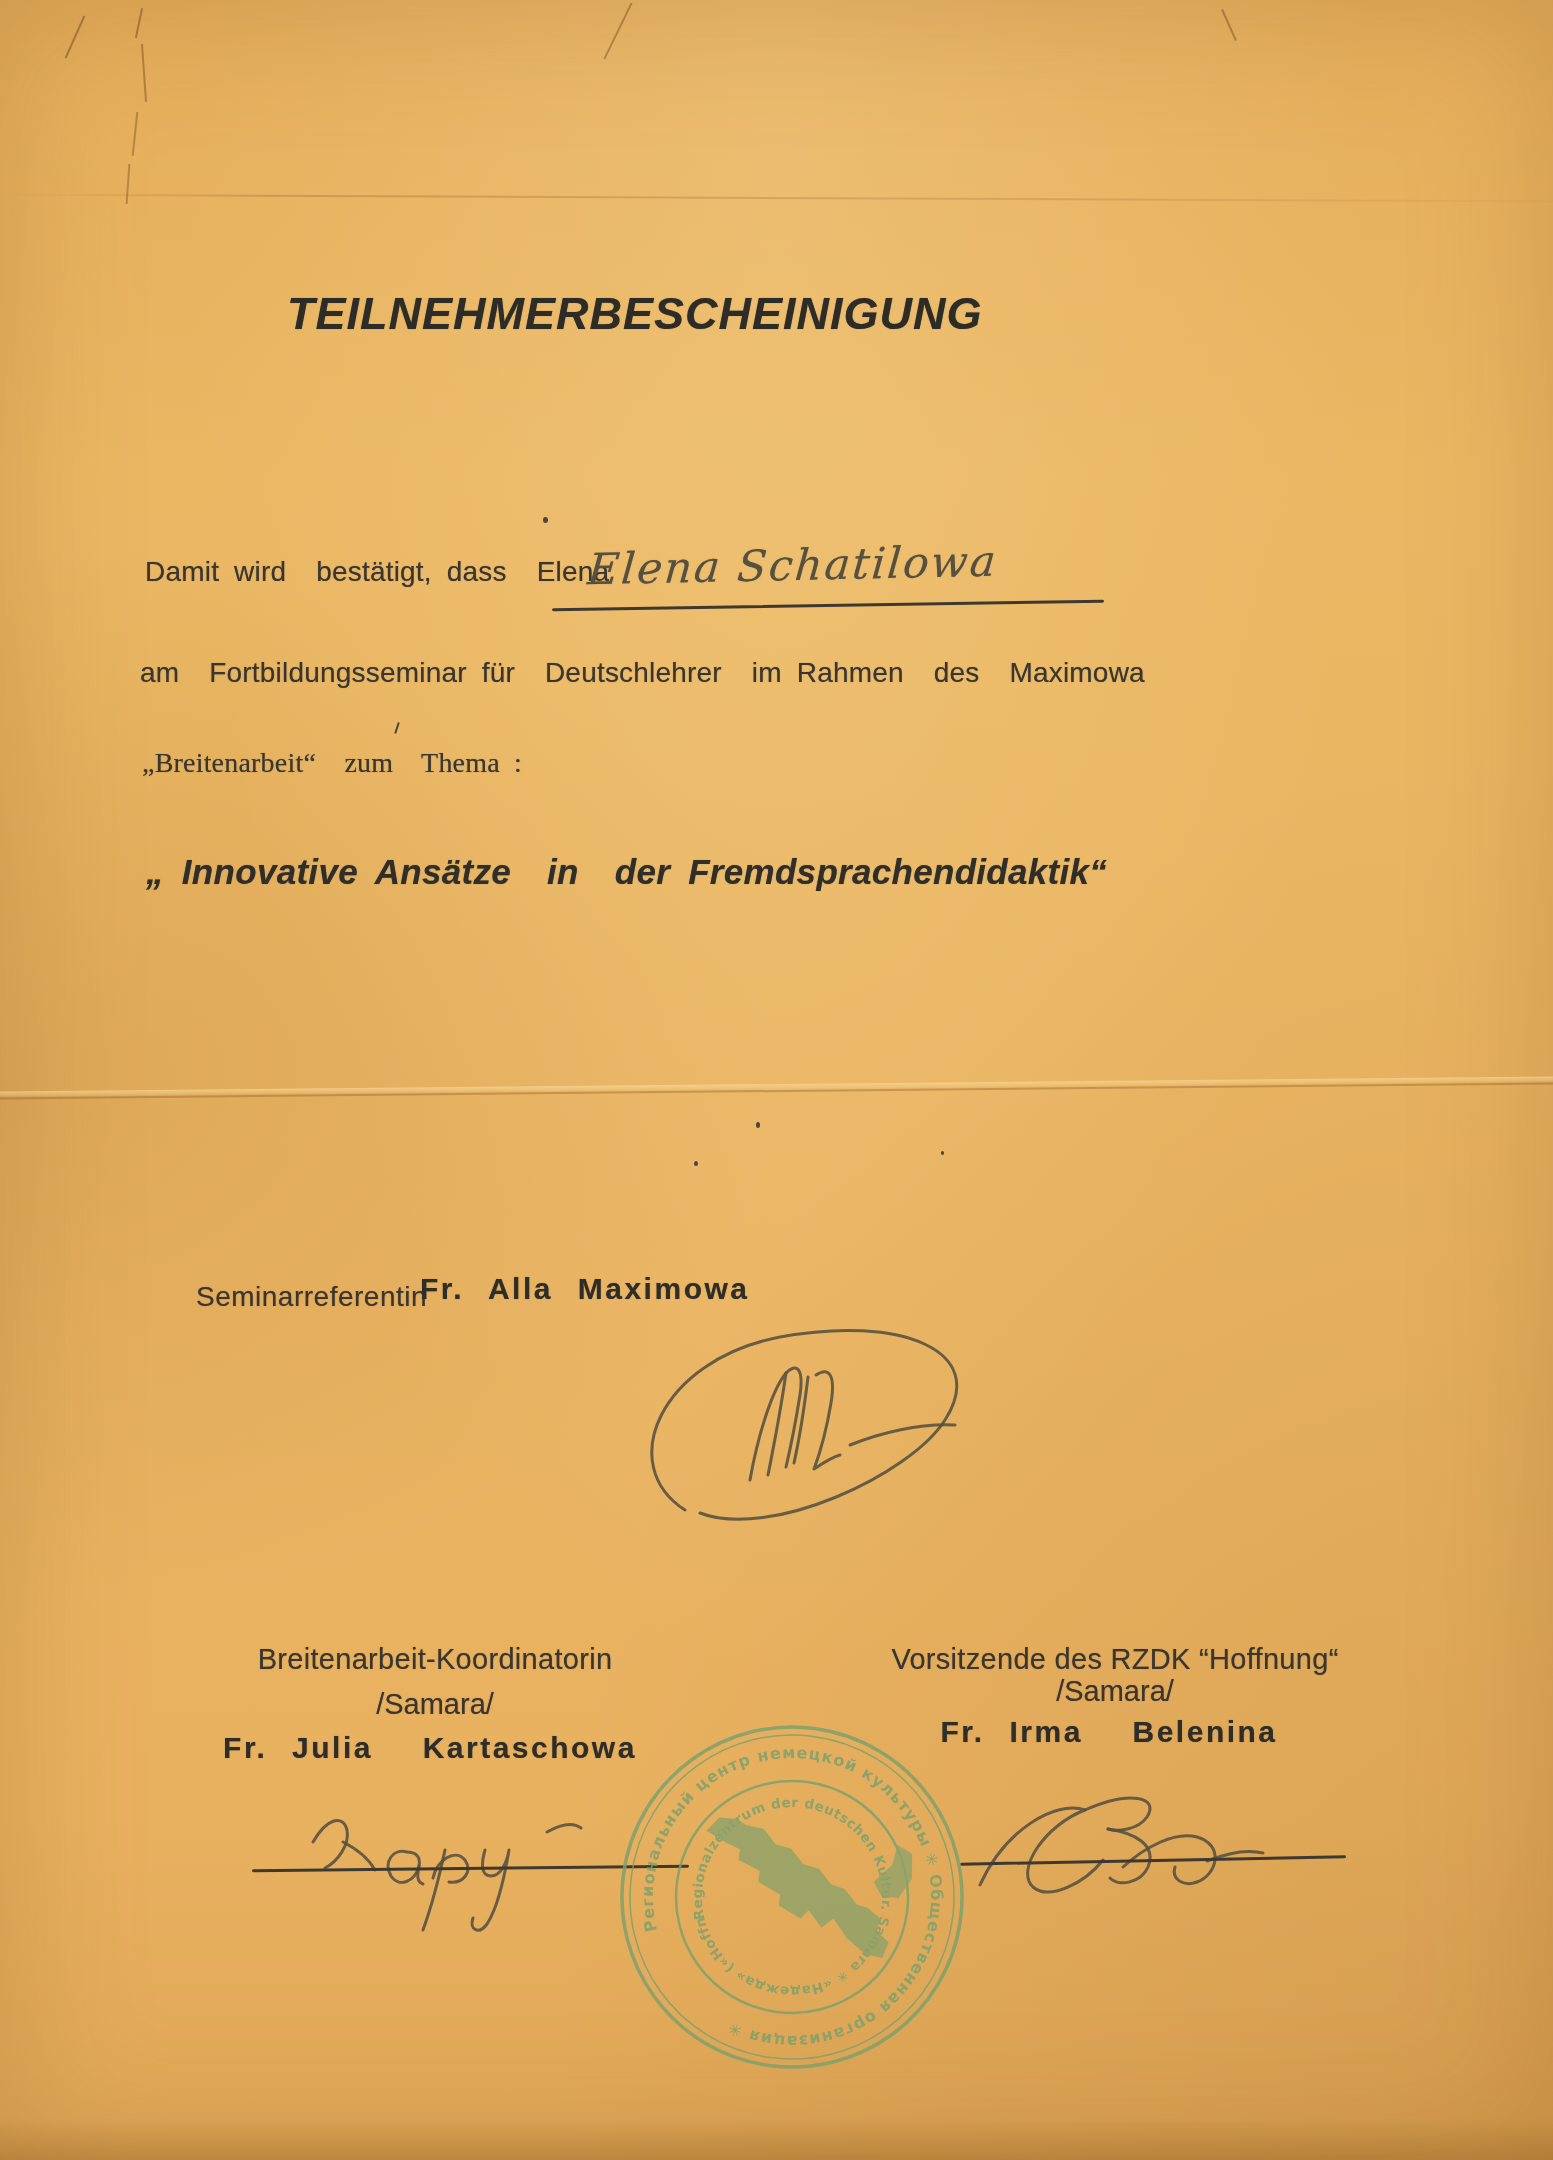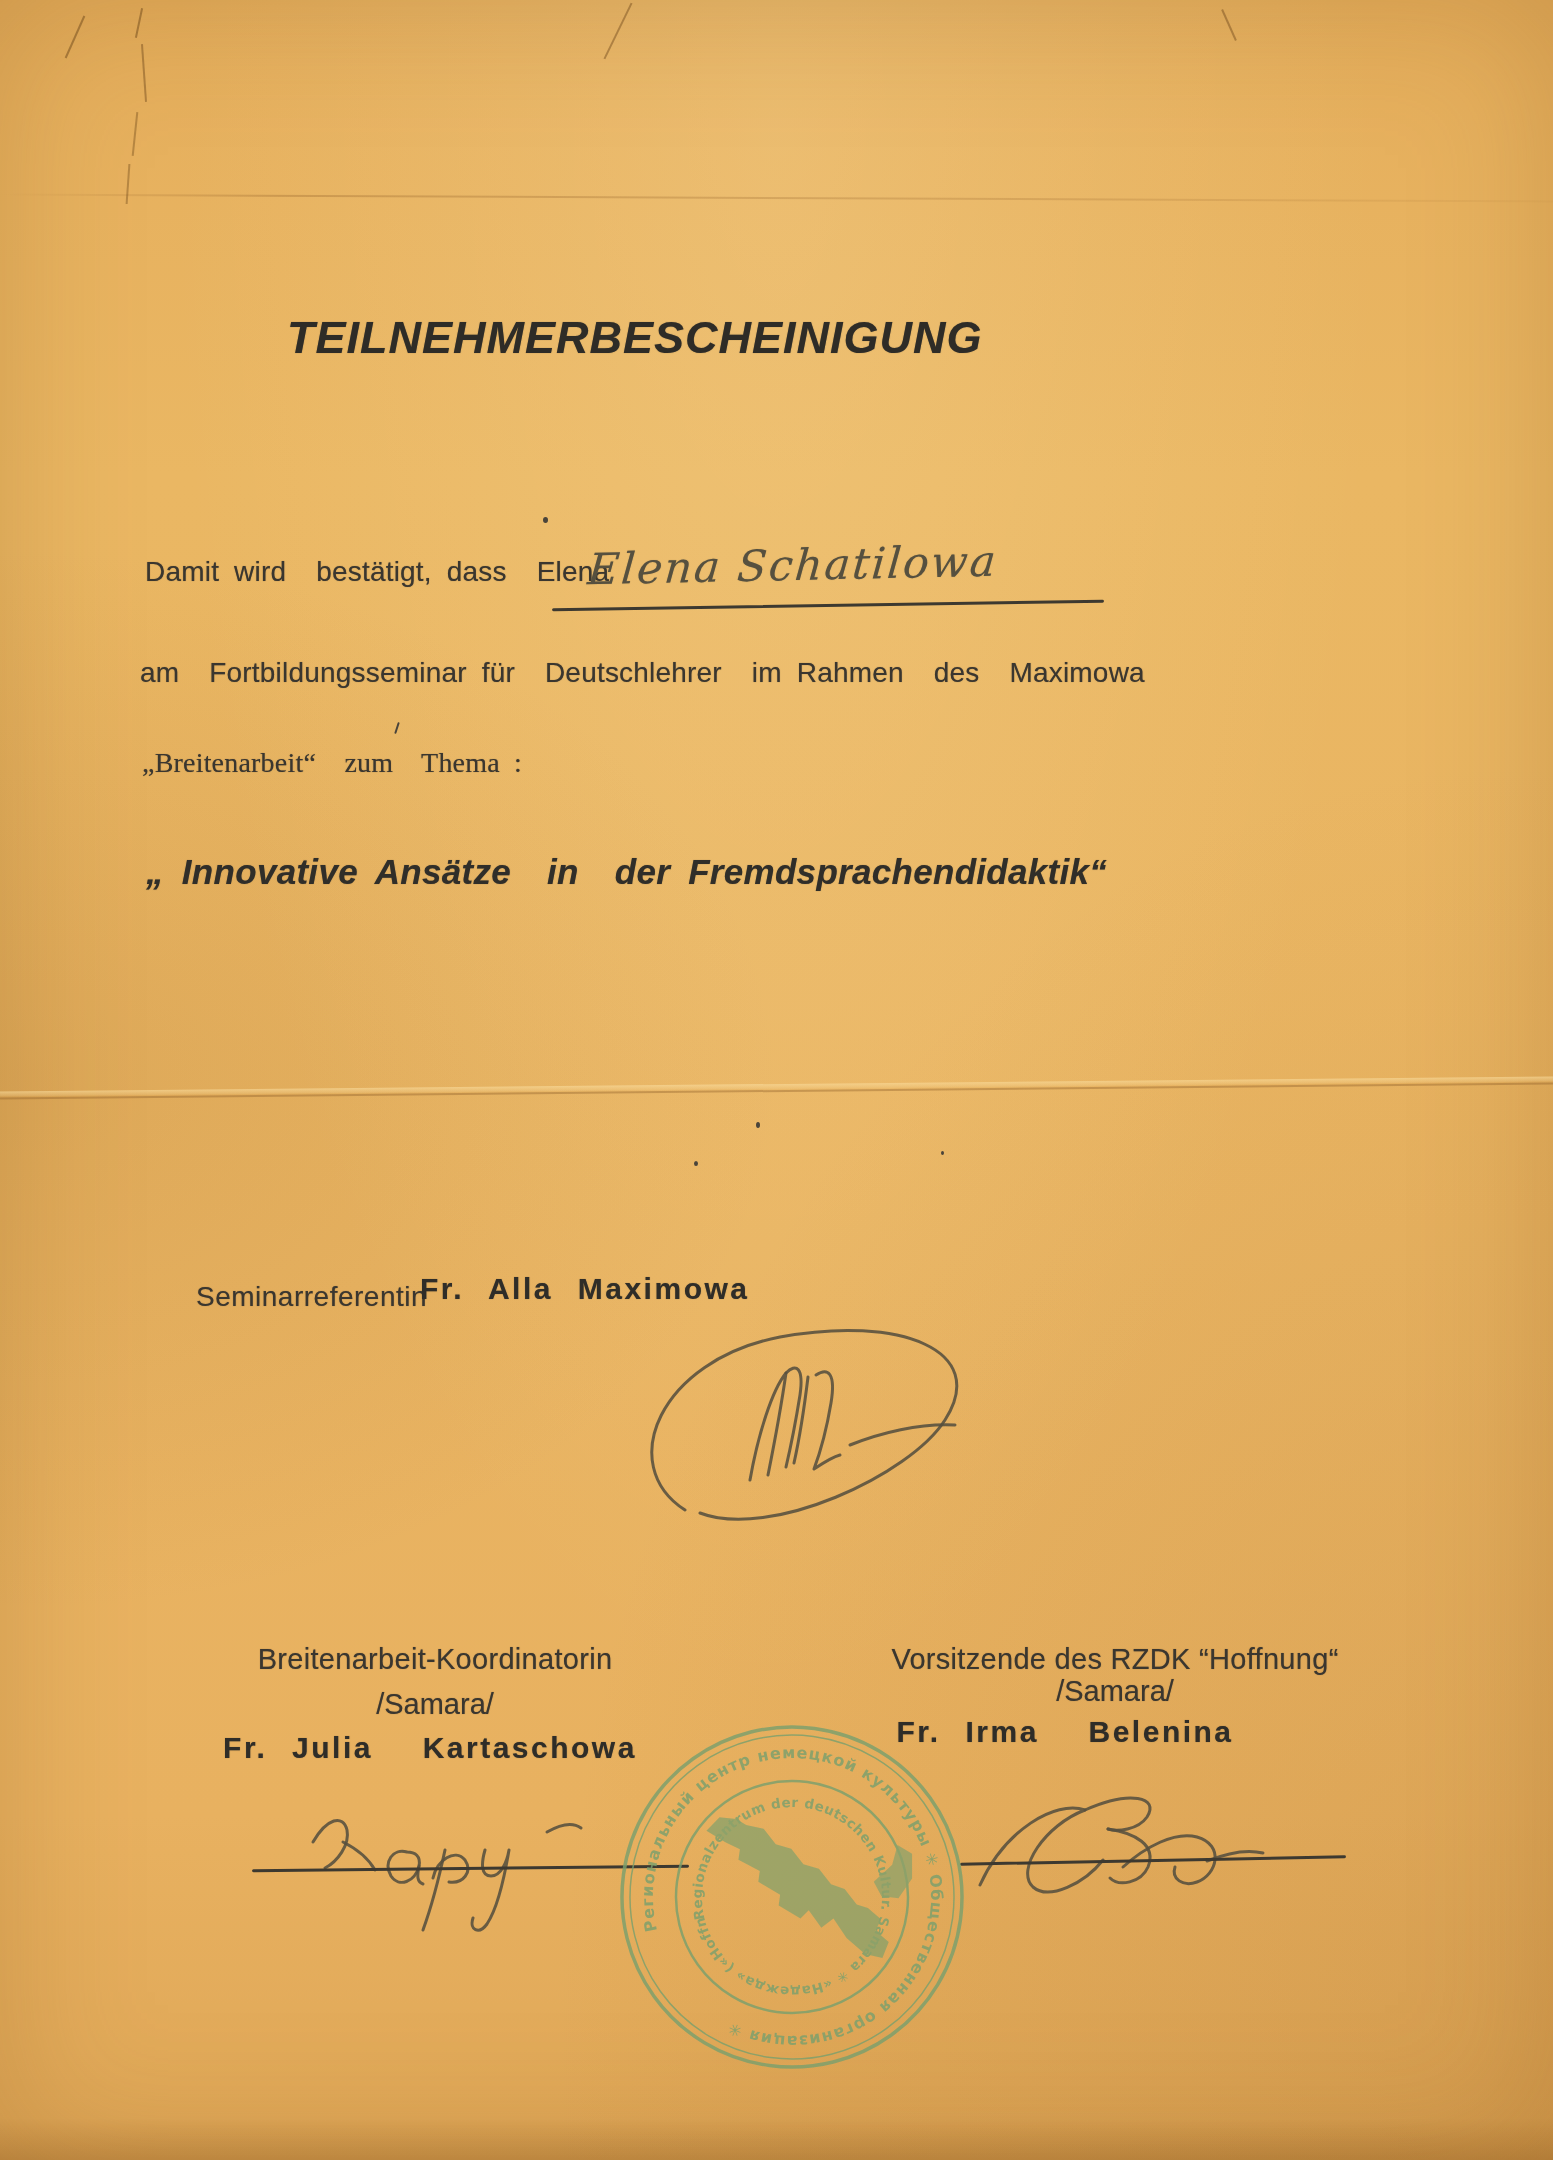--- a/index.html
+++ b/index.html
@@ -50,21 +50,21 @@
   <div class="crease" style="left:617px;top:0;width:2px;height:62px;background:rgba(110,72,26,0.45);transform:rotate(26deg);"></div>
   <div class="crease" style="left:1228px;top:8px;width:2px;height:34px;background:rgba(110,72,26,0.45);transform:rotate(-24deg);"></div>
   <div class="crease" style="left:0;bottom:0;width:1553px;height:42px;
               background:linear-gradient(180deg, rgba(120,72,20,0) 0%, rgba(120,72,20,0.25) 100%);"></div>
   <div class="speck" style="left:543px;top:517px;width:5px;height:6px;"></div>
   <div class="speck" style="left:756px;top:1122px;width:4px;height:6px;"></div>
   <div class="speck" style="left:694px;top:1161px;width:4px;height:5px;"></div>
   <div class="speck" style="left:941px;top:1151px;width:3px;height:4px;"></div>
   <div class="speck" style="left:396px;top:722px;width:2px;height:12px;border-radius:1px;transform:rotate(18deg);"></div>
 
-  <div class="txt title" style="left:287px;top:312px;">TEILNEHMERBESCHEINIGUNG</div>
+  <div class="txt title" style="left:287px;top:288px;">TEILNEHMERBESCHEINIGUNG</div>
 
   <div class="txt body28" style="left:145px;top:556px;">Damit wird  bestätigt, dass  Elena</div>
   <div class="hand" style="left:588px;top:540px;font-size:43px;letter-spacing:2px;transform:rotate(-1.2deg) skewX(-6deg);">Elena   Schatilowa</div>
   <div class="rule" style="left:552px;top:604px;width:552px;height:2.5px;transform:rotate(-0.9deg);"></div>
 
   <div class="txt body28" style="left:140px;top:657px;">am  Fortbildungsseminar für  Deutschlehrer  im Rahmen  des  Maximowa</div>
   <div class="txt body28" style="left:142px;top:747px;font-family:Liberation Serif, serif;">„Breitenarbeit“  zum  Thema :</div>
   <div class="txt theme" style="left:146px;top:852px;">„ Innovative Ansätze  in  der Fremdsprachendidaktik“</div>
 
   <div class="txt" style="left:196px;top:1281px;font-size:28px;letter-spacing:0.5px;text-align:right;">Seminarreferentin</div>
@@ -90,21 +90,21 @@
     <path class="sigpath" d="M 164 76 C 162 86, 162 92, 168 94"></path>
     <path class="sigpath" d="M 190 60 C 184 88, 176 118, 168 140"></path>
     <path class="sigpath" d="M 178 88 C 182 70, 200 58, 210 70 C 218 82, 208 94, 194 92"></path>
     <path class="sigpath" d="M 230 60 C 226 74, 226 86, 236 86 C 246 86, 252 72, 254 60 C 250 84, 244 116, 232 134 C 224 145, 214 140, 218 128"></path>
     <path class="sigpath" d="M 292 42 C 306 34, 318 32, 326 38"></path>
   </svg>
   <div class="rule" style="left:252px;top:1867px;width:437px;height:2.5px;transform:rotate(-0.6deg);"></div>
 
   <div class="txt centered" style="left:865px;top:1627px;width:500px;font-size:29px;letter-spacing:0.3px;margin-top:16px;">Vorsitzende des RZDK “Hoffnung“</div>
   <div class="txt centered" style="left:865px;top:1675px;width:500px;font-size:29px;">/Samara/</div>
-  <div class="txt namebold centered" style="left:815px;top:1715px;width:500px;">Fr. Irma  Belenina</div>
+  <div class="txt namebold centered" style="left:859px;top:1715px;width:500px;">Fr. Irma  Belenina</div>
 
   <svg style="left:945px;top:1775px;" width="340" height="150" viewBox="0 0 340 150">
     <path class="sigpath" d="M 35 110 C 60 55, 110 25, 140 35 C 100 50, 70 95, 88 112 C 104 126, 140 108, 158 85"></path>
     <path class="sigpath" d="M 140 35 C 185 15, 215 22, 202 42 C 193 55, 172 57, 163 54"></path>
     <path class="sigpath" d="M 163 54 C 190 58, 212 70, 203 92 C 196 108, 174 112, 165 103"></path>
     <path class="sigpath" d="M 178 92 C 200 72, 230 56, 252 62 C 280 70, 272 100, 252 107 C 238 112, 226 104, 230 92"></path>
     <path class="sigpath" d="M 262 86 C 282 78, 302 74, 318 78"></path>
   </svg>
   <div class="rule" style="left:960px;top:1859px;width:386px;height:3px;transform:rotate(-1.1deg);"></div>
 

